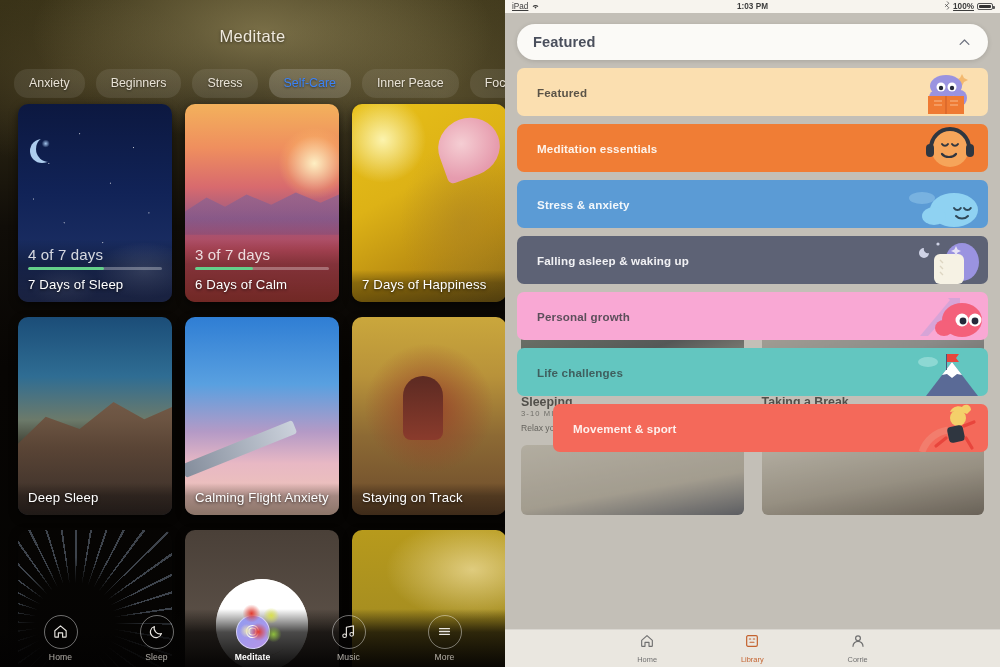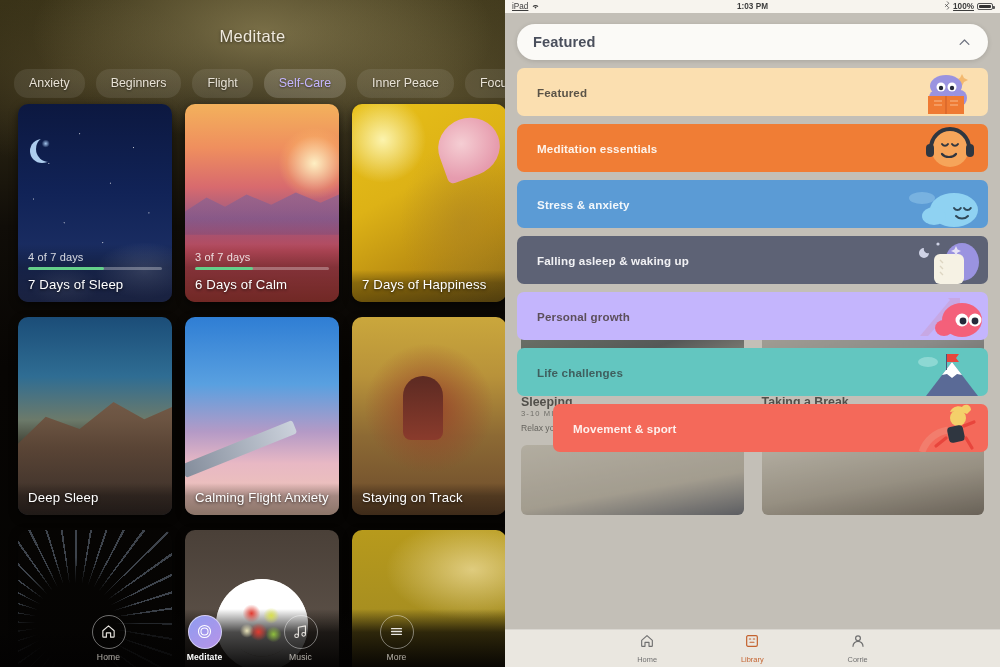--- a/index.html
+++ b/index.html
@@ -31,36 +31,36 @@
   .chip-row {
     position:absolute; top:69px; left:14px; right:0; height:28px;
     display:flex; gap:11px; align-items:center; white-space:nowrap;
   }
   .chip {
     flex:0 0 auto; height:29px; padding:0 15px; border-radius:14px;
     display:flex; align-items:center; justify-content:center;
     font-size:12.4px; color:#e8e2d6; background:rgba(255,255,255,.085);
     text-shadow:0 1px 2px rgba(0,0,0,.5);
   }
-  .chip.sel { background:rgba(255,255,255,.16); color:#c4b5fd; }
+  .chip.sel { background:rgba(255,255,255,.16); color:#3b82f6; }
 
   .grid {
     position:absolute; top:104px; left:18px; width:488px;
     display:flex; flex-wrap:wrap; gap:15px 13px;
   }
   .card {
     position:relative; width:154px; height:198px; border-radius:10px;
     overflow:hidden; box-shadow:0 3px 9px rgba(0,0,0,.55);
   }
   .card .art { position:absolute; inset:0; }
   .card .foot {
     position:absolute; left:0; right:0; bottom:0; padding:7px 10px 10px 10px;
   }
   .card .foot.tinted { background:linear-gradient(180deg,rgba(0,0,0,0),rgba(0,0,0,.30) 40%,rgba(0,0,0,.42)); }
-  .card .days { font-size:11px; color:rgba(255,255,255,.82); margin-bottom:4px; letter-spacing:.15px; }
+  .card .days { font-size:15px; color:rgba(255,255,255,.82); margin-bottom:4px; letter-spacing:.15px; }
   .track { height:2.6px; border-radius:2px; background:rgba(255,255,255,.30); margin-bottom:7px; overflow:hidden; }
   .track > i { display:block; height:100%; background:#64d08a; border-radius:2px; }
   .card .cname { font-size:13.2px; color:#fff; letter-spacing:.15px; text-shadow:0 1px 3px rgba(0,0,0,.7); }
 
   
   .art-night { background:
       radial-gradient(circle 4px at 18% 20%, rgba(180,215,255,.9), rgba(0,0,0,0) 100%),
       radial-gradient(ellipse 70px 40px at 82% 84%, rgba(150,160,190,.35), rgba(0,0,0,0) 70%),
       radial-gradient(ellipse 50px 28px at 30% 92%, rgba(140,150,180,.25), rgba(0,0,0,0) 70%),
       linear-gradient(180deg,#0c1840 0%,#112357 45%,#1b2e63 78%,#2c3a6e 100%); }
@@ -200,21 +200,21 @@
     <div class="left-inner">
       <div class="lp-title">Meditate</div>
       <div class="chip-row" id="chip-row">
           <div class="chip">
             <span>Anxiety</span>
           </div>
           <div class="chip">
             <span>Beginners</span>
           </div>
           <div class="chip">
-            <span>Flight</span>
+            <span>Stress</span>
           </div>
           <div class="chip sel">
             <span>Self-Care</span>
           </div>
           <div class="chip">
             <span>Inner Peace</span>
           </div>
           <div class="chip">
             <span>Focus</span>
           </div>
@@ -277,20 +277,28 @@
           </div>
         </div>
       <div class="lnav" id="left-nav">
           <div class="lnav-item">
             <div class="lnav-ic">
               <svg viewBox="0 0 24 24" fill="none">
                 <path d="M4 11l8-7 8 7v8a1 1 0 01-1 1h-4v-6h-6v6H5a1 1 0 01-1-1z" stroke="currentColor" stroke-width="1.6" stroke-linejoin="round"></path>
               </svg>
             </div>
             <div class="lnav-lb">Home</div>
+          </div>
+          <div class="lnav-item">
+            <div class="lnav-ic">
+              <svg viewBox="0 0 24 24" fill="none">
+                <path d="M19 15A8 8 0 019 5a8 8 0 1010 10z" stroke="currentColor" stroke-width="1.6" stroke-linejoin="round"></path>
+              </svg>
+            </div>
+            <div class="lnav-lb">Sleep</div>
           </div>
           <div class="lnav-item on">
             <div class="lnav-ic">
               <svg viewBox="0 0 24 24" fill="none">
                 <circle cx="12" cy="12" r="8.5" stroke="currentColor" stroke-width="1.5"></circle>
                 <circle cx="12" cy="12" r="5" stroke="currentColor" stroke-width="1.5"></circle>
               </svg>
             </div>
             <div class="lnav-lb">Meditate</div>
           </div>
@@ -423,21 +431,21 @@
                 <svg viewBox="0 0 110 48">
                   <path d="M48 12a5 5 0 105 5 4 4 0 01-5-5z" fill="#cfd3e6"></path>
                   <circle cx="62" cy="8" r="1.6" fill="#cfd3e6"></circle>
                   <ellipse cx="86" cy="26" rx="17" ry="19" fill="#9a93e0"></ellipse>
                   <rect x="58" y="18" width="30" height="30" rx="6" fill="#f6f2e4"></rect>
                   <path d="M64 24l3 3M64 30l3 3M64 36l3 3" stroke="#ddd6c2" stroke-width="1.4"></path>
                   <path d="M80 10l1.6 3.4 3.4 1.6-3.4 1.6L80 20l-1.6-3.4-3.4-1.6 3.4-1.6z" fill="#e6e2f5"></path>
                 </svg>
               </span>
             </div>
-            <div class="cat" style="background: #c4b5fd;">
+            <div class="cat" style="background: #f9a8d4;">
               <span class="ctext" style="color: rgb(92, 79, 91);">Personal growth</span>
               <span class="ill">
                 <svg viewBox="0 0 110 48">
                   <path d="M44 44L74 8l6 5-28 31z" fill="#c9a3d8" opacity=".7"></path>
                   <path d="M72 6h12v12z" fill="#c9a3d8" opacity=".7"></path>
                   <ellipse cx="86" cy="28" rx="20" ry="17" fill="#f4607a"></ellipse>
                   <ellipse cx="68" cy="36" rx="9" ry="8" fill="#f4607a"></ellipse>
                   <circle cx="86" cy="28" r="6.5" fill="#fff"></circle>
                   <circle cx="99" cy="28" r="6.5" fill="#fff"></circle>
                   <circle cx="87" cy="29" r="3.4" fill="#25293a"></circle>

